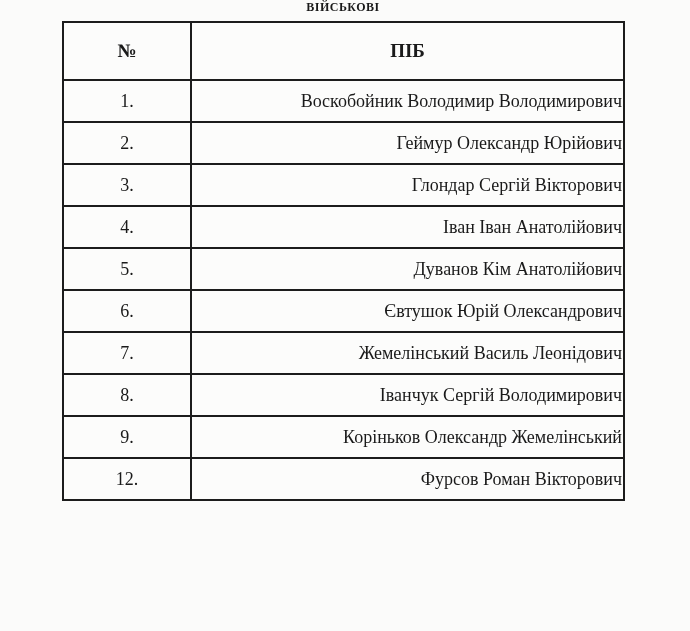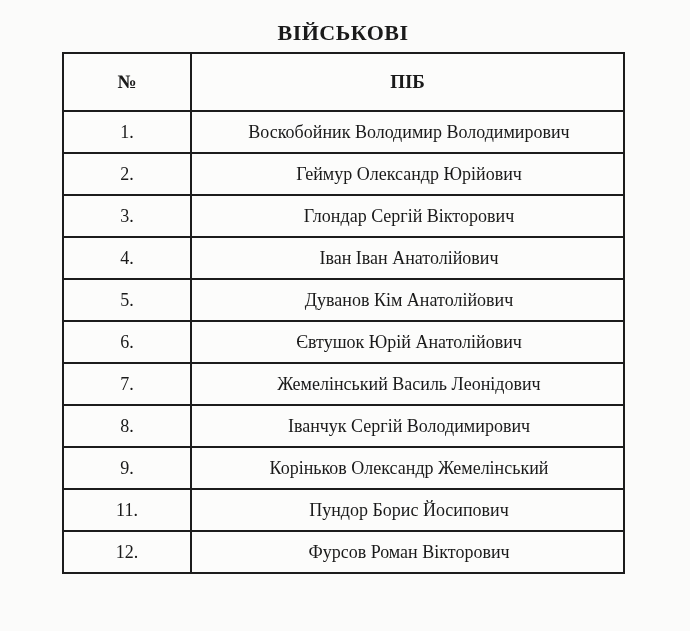--- a/index.html
+++ b/index.html
@@ -10,23 +10,22 @@
     width: 690px;
     height: 631px;
     background: #fbfbfa;
     font-family: "Liberation Serif", "DejaVu Serif", serif;
     color: #1a1a1a;
     overflow: hidden;
   }
   .doc-title {
     text-align: center;
     font-weight: bold;
-    font-size: 22px;
+    font-size: 12px;
     letter-spacing: 0.5px;
-    padding-top: 20px;
     margin: 0 0 6px 0;
     width: 624px; 
     margin-left: 31px;
   }
   table.roster {
     border-collapse: collapse;
     margin-left: 62px;
     width: 561px;
     table-layout: fixed;
     background: #fcfcfb;
@@ -44,21 +43,21 @@
     text-align: center;
   }
   col.num-col { width: 128px; }
   col.name-col { width: 433px; }
   td.num-cell {
     height: 38px;
     text-align: center;
   }
   td.name-cell {
     height: 38px;
-    text-align: center;
+    text-align: right;
     padding-left: 4px;
   }
 </style>
 </head>
 <body>
 
 <div class="doc-title">ВІЙСЬКОВІ</div>
 
 <table class="roster">
   <colgroup>
@@ -87,36 +86,32 @@
     <tr>
       <td class="num-cell">4.</td>
       <td class="name-cell">Іван Іван Анатолійович</td>
     </tr>
     <tr>
       <td class="num-cell">5.</td>
       <td class="name-cell">Дуванов Кім Анатолійович</td>
     </tr>
     <tr>
       <td class="num-cell">6.</td>
-      <td class="name-cell">Євтушок Юрій Анатолійович</td>
+      <td class="name-cell">Євтушок Юрій Олександрович</td>
     </tr>
     <tr>
       <td class="num-cell">7.</td>
       <td class="name-cell">Жемелінський Василь Леонідович</td>
     </tr>
     <tr>
       <td class="num-cell">8.</td>
       <td class="name-cell">Іванчук Сергій Володимирович</td>
     </tr>
     <tr>
       <td class="num-cell">9.</td>
       <td class="name-cell">Коріньков Олександр Жемелінський</td>
     </tr>
     <tr>
-      <td class="num-cell">11.</td>
-      <td class="name-cell">Пундор Борис Йосипович</td>
-    </tr>
-    <tr>
       <td class="num-cell">12.</td>
       <td class="name-cell">Фурсов Роман Вікторович</td>
     </tr>
   </tbody>
 </table>
 
 </body></html>

